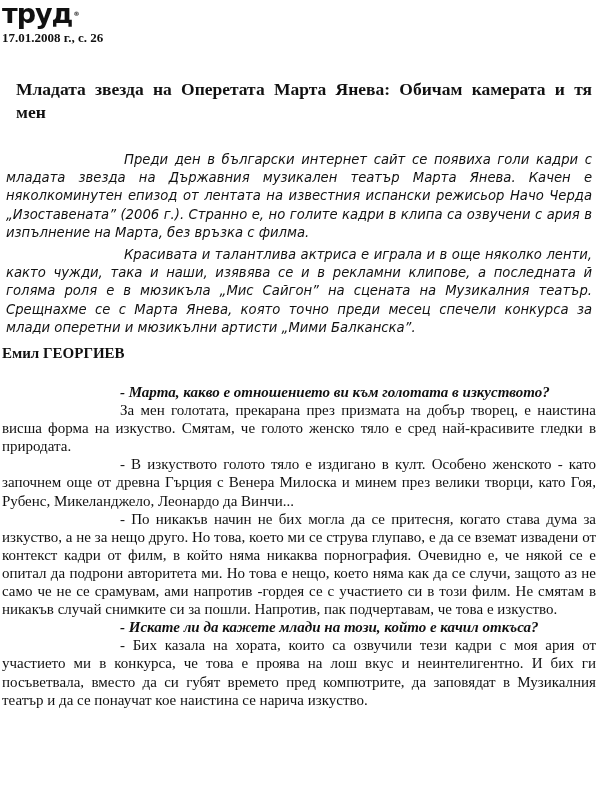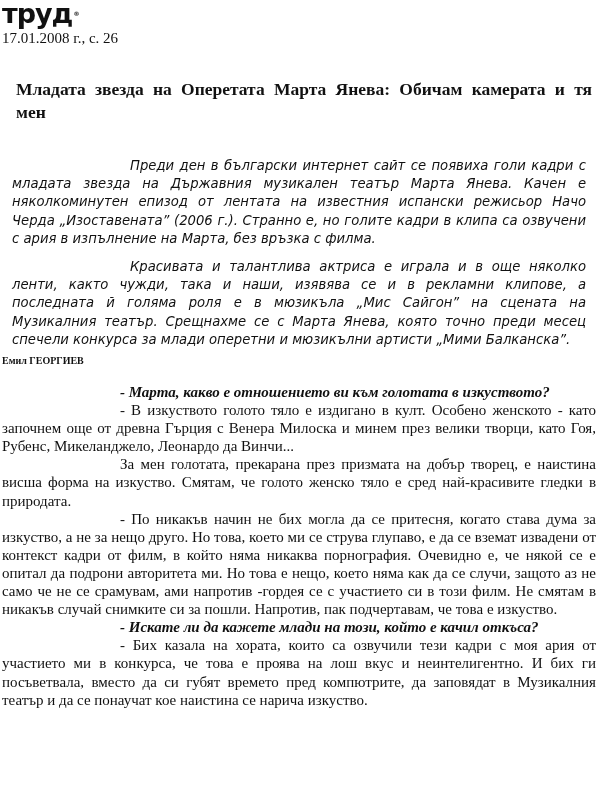--- a/index.html
+++ b/index.html
@@ -12,39 +12,39 @@
     .page { position: absolute; left: 0; top: 0; width: 600px; }
     .logo {
       position: absolute; left: 2px; top: 0px;
       font-family: "DejaVu Sans", sans-serif;
       font-weight: bold; font-size: 27px; letter-spacing: -1px;
       line-height: 28px; color: #111;
     }
     .logo .reg { font-size: 6px; vertical-align: bottom; margin-left: 1px; }
     .dateline {
       position: absolute; left: 2px; top: 29px;
-      font-weight: normal; font-size: 15px; line-height: 18px;
+      font-weight: bold; font-size: 13px; line-height: 18px;
     }
     .headline {
       position: absolute; left: 2px; top: 64px; width: 594px;
       font-weight: bold; font-size: 17.5px; line-height: 23px;
       text-align: justify; text-align-last: left;
       word-spacing: 4px;
     }
     .lead {
       position: absolute; left: 2px; top: 147px; width: 594px;
       font-style: italic; font-size: 14.6px; line-height: 18.2px;
       text-align: justify;
       font-family: "DejaVu Sans", sans-serif;
       font-size: 13.2px;
     }
-    .lead p { margin: 10px; text-indent: 118px; }
+    .lead p { margin: 4px; text-indent: 118px; }
     .author {
-      position: absolute; left: 2px; top: 352px;
-      font-weight: bold; font-size: 10px; line-height: 18px;
+      position: absolute; left: 2px; top: 344px;
+      font-weight: bold; font-size: 15px; line-height: 18px;
     }
     .body-text {
       position: absolute; left: 2px; top: 383px; width: 594px;
       font-size: 15px; line-height: 18.1px; text-align: justify;
     }
     .body-text p { margin: 0; text-indent: 118px; }
     .body-text p.q { font-weight: bold; font-style: italic; }
   </style>
 </head>
 <body>
@@ -59,19 +59,19 @@
 
   <div class="lead">
     <p>Преди ден в български интернет сайт се появиха голи кадри с младата звезда на Държавния музикален театър Марта Янева. Качен е няколкоминутен епизод от лентата на известния испански режисьор Начо Черда „Изоставената” (2006 г.). Странно е, но голите кадри в клипа са озвучени с ария в изпълнение на Марта, без връзка с филма.</p>
     <p>Красивата и талантлива актриса е играла и в още няколко ленти, както чужди, така и наши, изявява се и в рекламни клипове, а последната й голяма роля е в мюзикъла „Мис Сайгон” на сцената на Музикалния театър. Срещнахме се с Марта Янева, която точно преди месец спечели конкурса за млади оперетни и мюзикълни артисти „Мими Балканска”.</p>
   </div>
 
   <div class="author">Емил ГЕОРГИЕВ</div>
 
   <div class="body-text">
     <p class="q">- Марта, какво е отношението ви към голотата в изкуството?</p>
+    <p>За мен голотата, прекарана през призмата на добър творец, е наистина висша форма на изкуство. Смятам, че голото женско тяло е сред най-красивите гледки в природата.</p>
     <p>- В изкуството голото тяло е издигано в култ. Особено женското - като започнем още от древна Гърция с Венера Милоска и минем през велики творци, като Гоя, Рубенс, Микеланджело, Леонардо да Винчи...</p>
-    <p>За мен голотата, прекарана през призмата на добър творец, е наистина висша форма на изкуство. Смятам, че голото женско тяло е сред най-красивите гледки в природата.</p>
     <p>- По никакъв начин не бих могла да се притесня, когато става дума за изкуство, а не за нещо друго. Но това, което ми се струва глупаво, е да се вземат извадени от контекст кадри от филм, в който няма никаква порнография. Очевидно е, че някой се е опитал да подрони авторитета ми. Но това е нещо, което няма как да се случи, защото аз не само че не се срамувам, ами напротив -гордея се с участието си в този филм. Не смятам в никакъв случай снимките си за пошли. Напротив, пак подчертавам, че това е изкуство.</p>
     <p class="q">- Искате ли да кажете млади на този, който е качил откъса?</p>
     <p>- Бих казала на хората, които са озвучили тези кадри с моя ария от участието ми в конкурса, че това е проява на лош вкус и неинтелигентно. И бих ги посъветвала, вместо да си губят времето пред компютрите, да заповядат в Музикалния театър и да се понаучат кое наистина се нарича изкуство.</p>
   </div>
 </div>
 
 </body></html>

